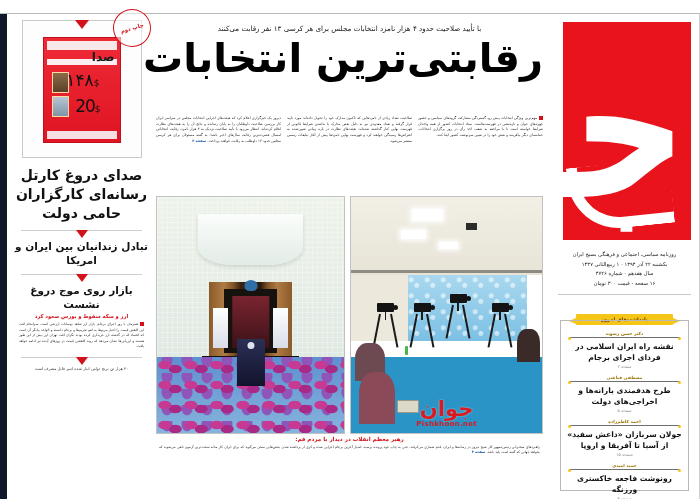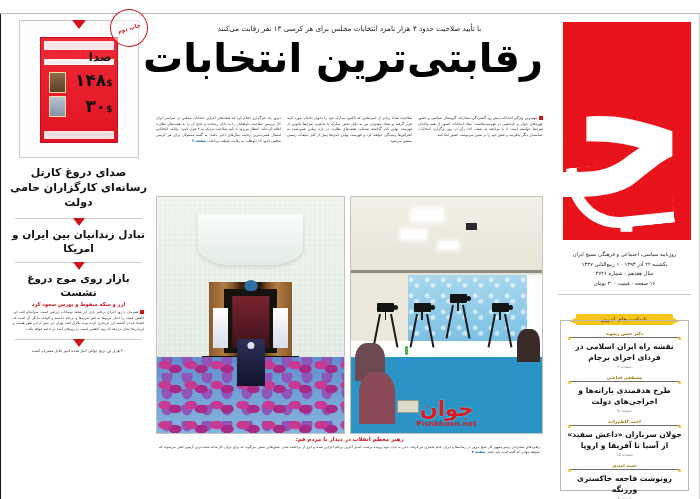--- a/index.html
+++ b/index.html
@@ -337,21 +337,21 @@
     font-size: 3.4px; line-height: 1.6;
     text-align: justify; color: #242424;
     padding: 0 3px;
   }
   .bottom-body .cont { color: #0b50a0; font-weight: bold; }
 
   
   .sidebar {
     position: absolute; left: 0; top: 14px;
     width: 156px; height: 485px;
-    border-left: 1px solid #0f172a;
+    border-left: 7px solid #0f172a;
     box-sizing: border-box;
     padding: 0 8px;
   }
   .promo {
     position: relative; margin: 6px auto 0 auto;
     width: 120px; height: 138px;
     border: 1px solid #c9c9c9;
     background: #fdfdfd;
     box-sizing: border-box;
   }
@@ -368,22 +368,22 @@
   .promo-cover .band2 {
     position: absolute; left: 3px; right: 3px; top: 21px;
     height: 6px; background: #fbeff1;
   }
   .promo-cover .brand {
     position: absolute; right: 5px; top: 13px;
     font-size: 12px; font-weight: bold; color: #1a1a1a;
     line-height: 1; letter-spacing: -1px;
   }
   .promo-cover .num {
-    position: absolute; right: 4px;
-    font-size: 17px; font-weight: bold; color: #111;
+    position: absolute; right: 20px;
+    font-size: 17px; font-weight: normal; color: #111;
     line-height: 1; letter-spacing: -1px; direction: ltr;
   }
   .promo-cover .num.n1 { top: 34px; }
   .promo-cover .num.n2 { top: 60px; }
   .promo-cover .num .cur { font-size: 9px; }
   .promo-cover .portrait {
     position: absolute; left: 8px;
     width: 15px; height: 19px;
     border: 1px solid #ffd9a0;
   }
@@ -425,21 +425,21 @@
     border-right: 6px solid transparent;
     border-top: 8px solid #d1121a;
   }
   .side-kicker {
     font-size: 4px; color: #333; line-height: 1.5; margin-bottom: 1px;
   }
   .side-title {
     font-size: 10.5px; font-weight: bold; color: #111;
     line-height: 1.35; letter-spacing: -0.3px;
   }
-  .side-title.sm { font-size: 11px; }
+  .side-title.sm { font-size: 14px; }
   .side-sub {
     font-size: 5.2px; font-weight: bold; color: #d1121a; margin-top: 2px;
   }
   .side-body {
     margin-top: 3px; padding: 0 4px;
     font-size: 3.4px; line-height: 1.62;
     text-align: justify; color: #242424;
   }
   .side-body .bullet {
     display: inline-block; width: 4px; height: 4px;
@@ -594,21 +594,21 @@
 
     <div class="promo">
       <div class="promo-arrow"></div>
       <div class="promo-cover">
         <div class="band"></div>
         <div class="band2"></div>
         <div class="brand">صدا</div>
         <div class="portrait p1"></div>
         <div class="portrait p2"></div>
         <div class="num n1"><span>۱۴۸</span><span class="cur">$</span></div>
-        <div class="num n2"><span>۳۰</span><span class="cur">$</span></div>
+        <div class="num n2"><span>20</span><span class="cur">$</span></div>
         <div class="footbar"></div>
       </div>
       <div class="stamp">چاپ دوم</div>
     </div>
 
     <div class="side-item">
       <div class="side-title sm">صدای دروغ کارتل رسانه‌ای کارگزاران حامی دولت</div>
     </div>
 
     <div class="side-sep">

